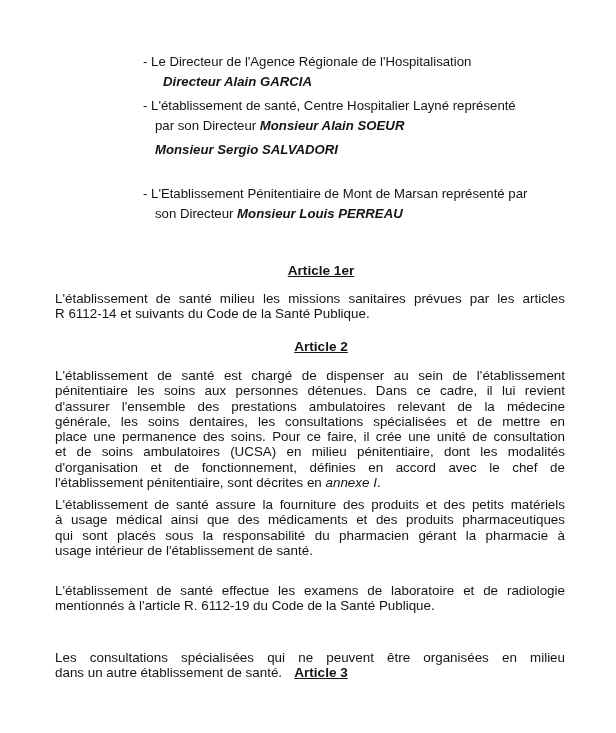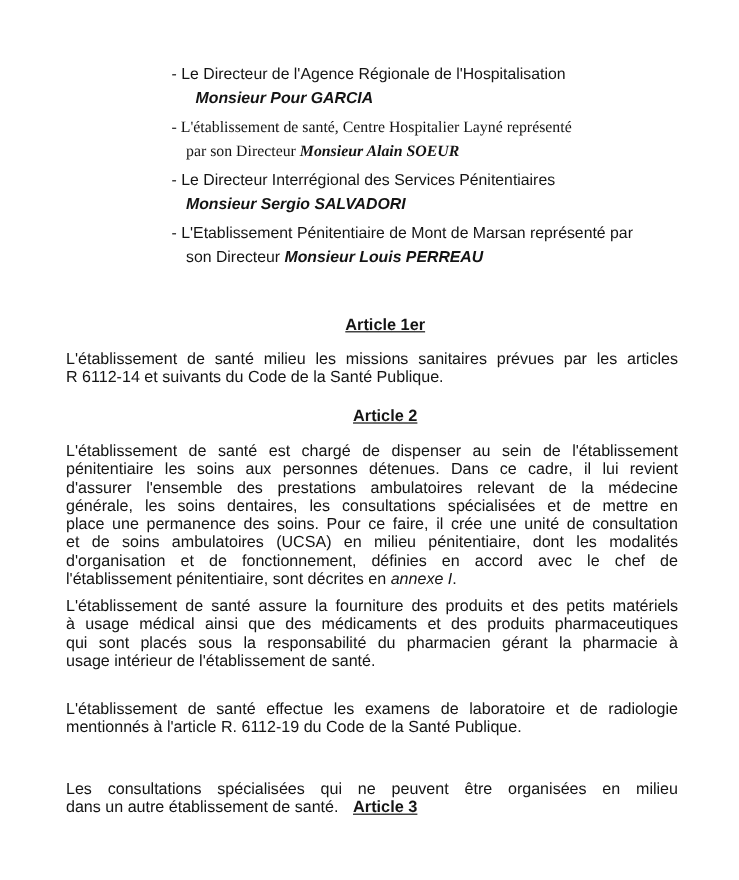--- a/index.html
+++ b/index.html
@@ -23,30 +23,29 @@
   .para .ln.last { text-align-last: left; }
   .it { font-style: italic; }
 </style>
 </head>
 <body>
 
 <div class="page">
 
   <div class="party" style="top:52px;">
     <span class="l">- Le Directeur de l'Agence Régionale de l'Hospitalisation</span>
-    <span class="l ind2"><span></span><span class="name">Monsieur Pour GARCIA</span></span>
+    <span class="l ind2"><span></span><span class="name">Directeur Alain GARCIA</span></span>
   </div>
 
-  <div class="party" style="top:96px;font-family:Liberation Serif, serif;">
+  <div class="party" style="top:96px;">
     <span class="l">- L'établissement de santé, Centre Hospitalier Layné représenté</span>
     <span class="l ind"><span>par son Directeur </span><span class="name">Monsieur Alain SOEUR</span></span>
   </div>
 
   <div class="party" style="top:140px;">
-    <span class="l">- Le Directeur Interrégional des Services Pénitentiaires</span>
     <span class="l ind"><span></span><span class="name">Monsieur Sergio SALVADORI</span></span>
   </div>
 
   <div class="party" style="top:184px;">
     <span class="l">- L'Etablissement Pénitentiaire de Mont de Marsan représenté par</span>
     <span class="l ind"><span>son Directeur </span><span class="name">Monsieur Louis PERREAU</span></span>
   </div>
 
   <div class="art-title" style="top:263px;">Article 1er</div>
   <div class="para" style="top:291px;">

